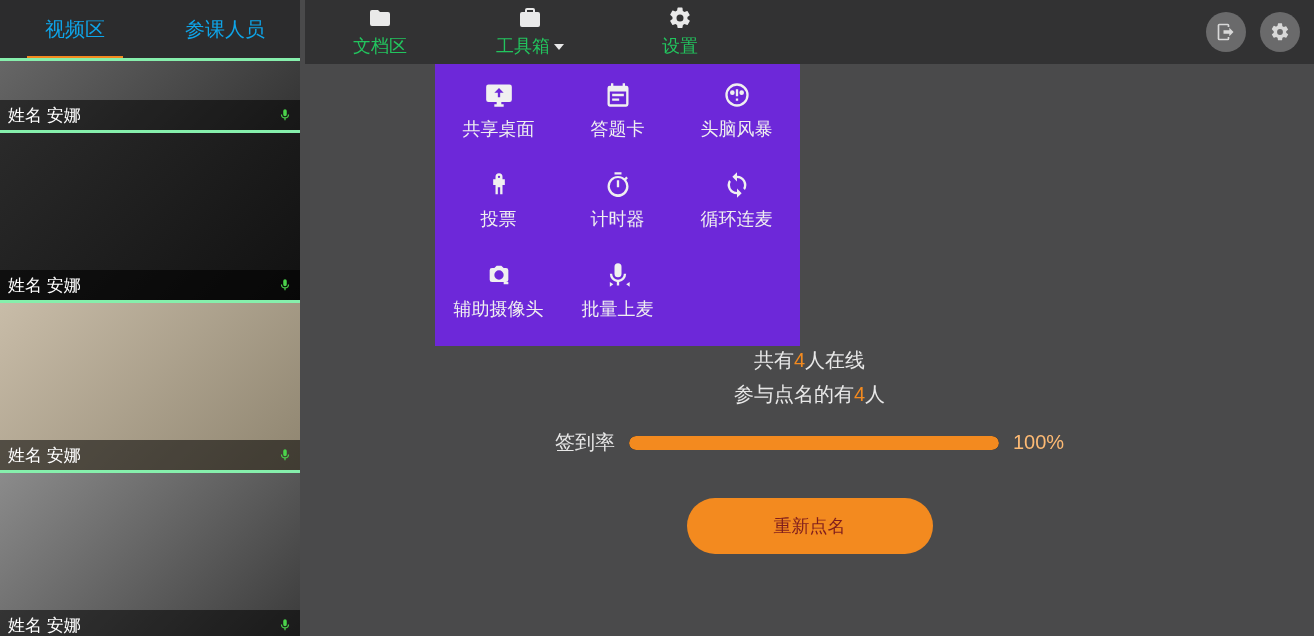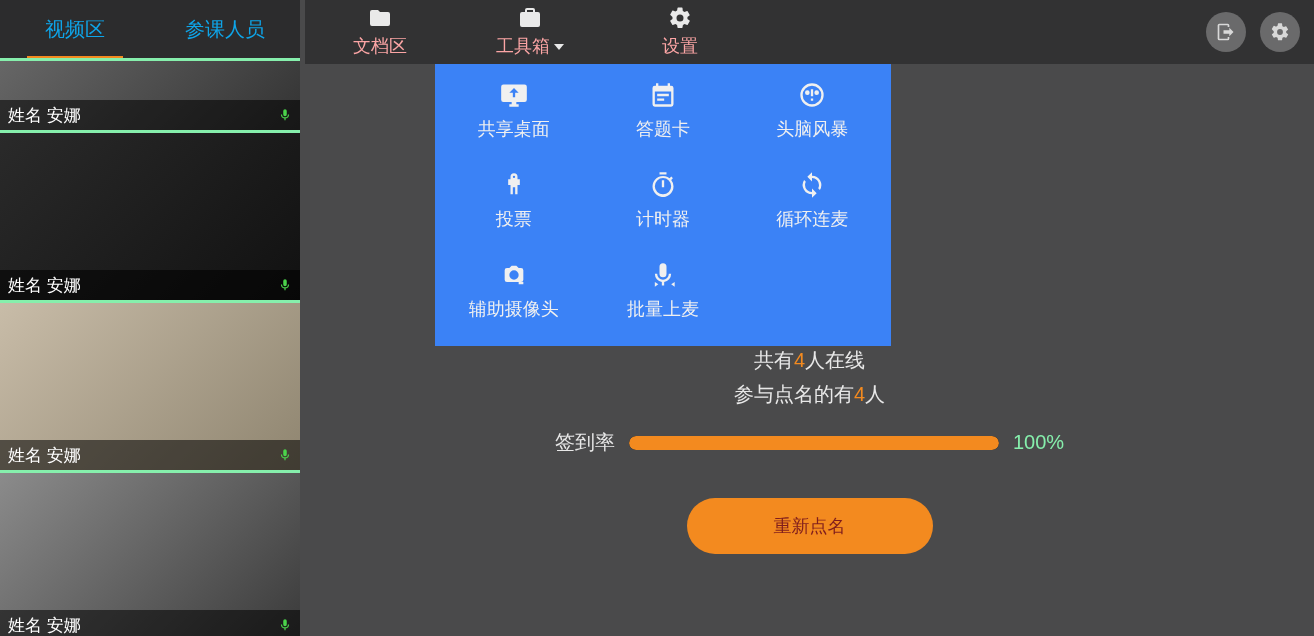--- a/index.html
+++ b/index.html
@@ -92,42 +92,42 @@
     align-items: stretch;
   }
   .tb-item {
     width: 150px;
     display: flex;
     flex-direction: column;
     align-items: center;
     justify-content: center;
     gap: 4px;
     font-size: 18px;
-    color: #fca5a5;
+    color: #22c55e;
     cursor: pointer;
   }
   .tb-item svg { width: 24px; height: 24px; fill:#e9e9e9; }
   .tb-spacer { flex: 1; }
   .tb-round {
     width: 40px; height: 40px;
     border-radius: 50%;
     background: #6a6a6b;
     align-self: center;
     margin-right: 14px;
     display:flex; align-items:center; justify-content:center;
     cursor:pointer;
   }
   .tb-round svg { width:20px; height:20px; fill:#d8d8d8; }
 
   
   .dropdown {
     position: absolute;
     left: 435px; top: 64px;
-    width: 456px;
-    background: #3b82f6;
+    width: 365px;
+    background: #6d28d9;
     padding: 6px 4px 14px;
     z-index: 10;
   }
   .dd-grid {
     display: grid;
     grid-template-columns: repeat(3, 1fr);
     row-gap: 8px;
   }
   .dd-cell {
     height: 82px;
@@ -173,21 +173,21 @@
     background: #2d2d2d;
     border-radius: 7px;
     overflow: hidden;
   }
   .progress-fill {
     height: 100%;
     width: 100%;
     background: #f38a1f;
     border-radius: 7px;
   }
-  .progress-pct { font-size: 20px; color:#86efac; }
+  .progress-pct { font-size: 20px; color:#fdba74; }
   .re-btn {
     display: block;
     margin: 42px auto 16px;
     width: 246px; height: 56px;
     border: none;
     border-radius: 28px;
     background: #f38a1f;
     color: #7f1d1d;
     font-size: 18px;
     cursor: pointer;

